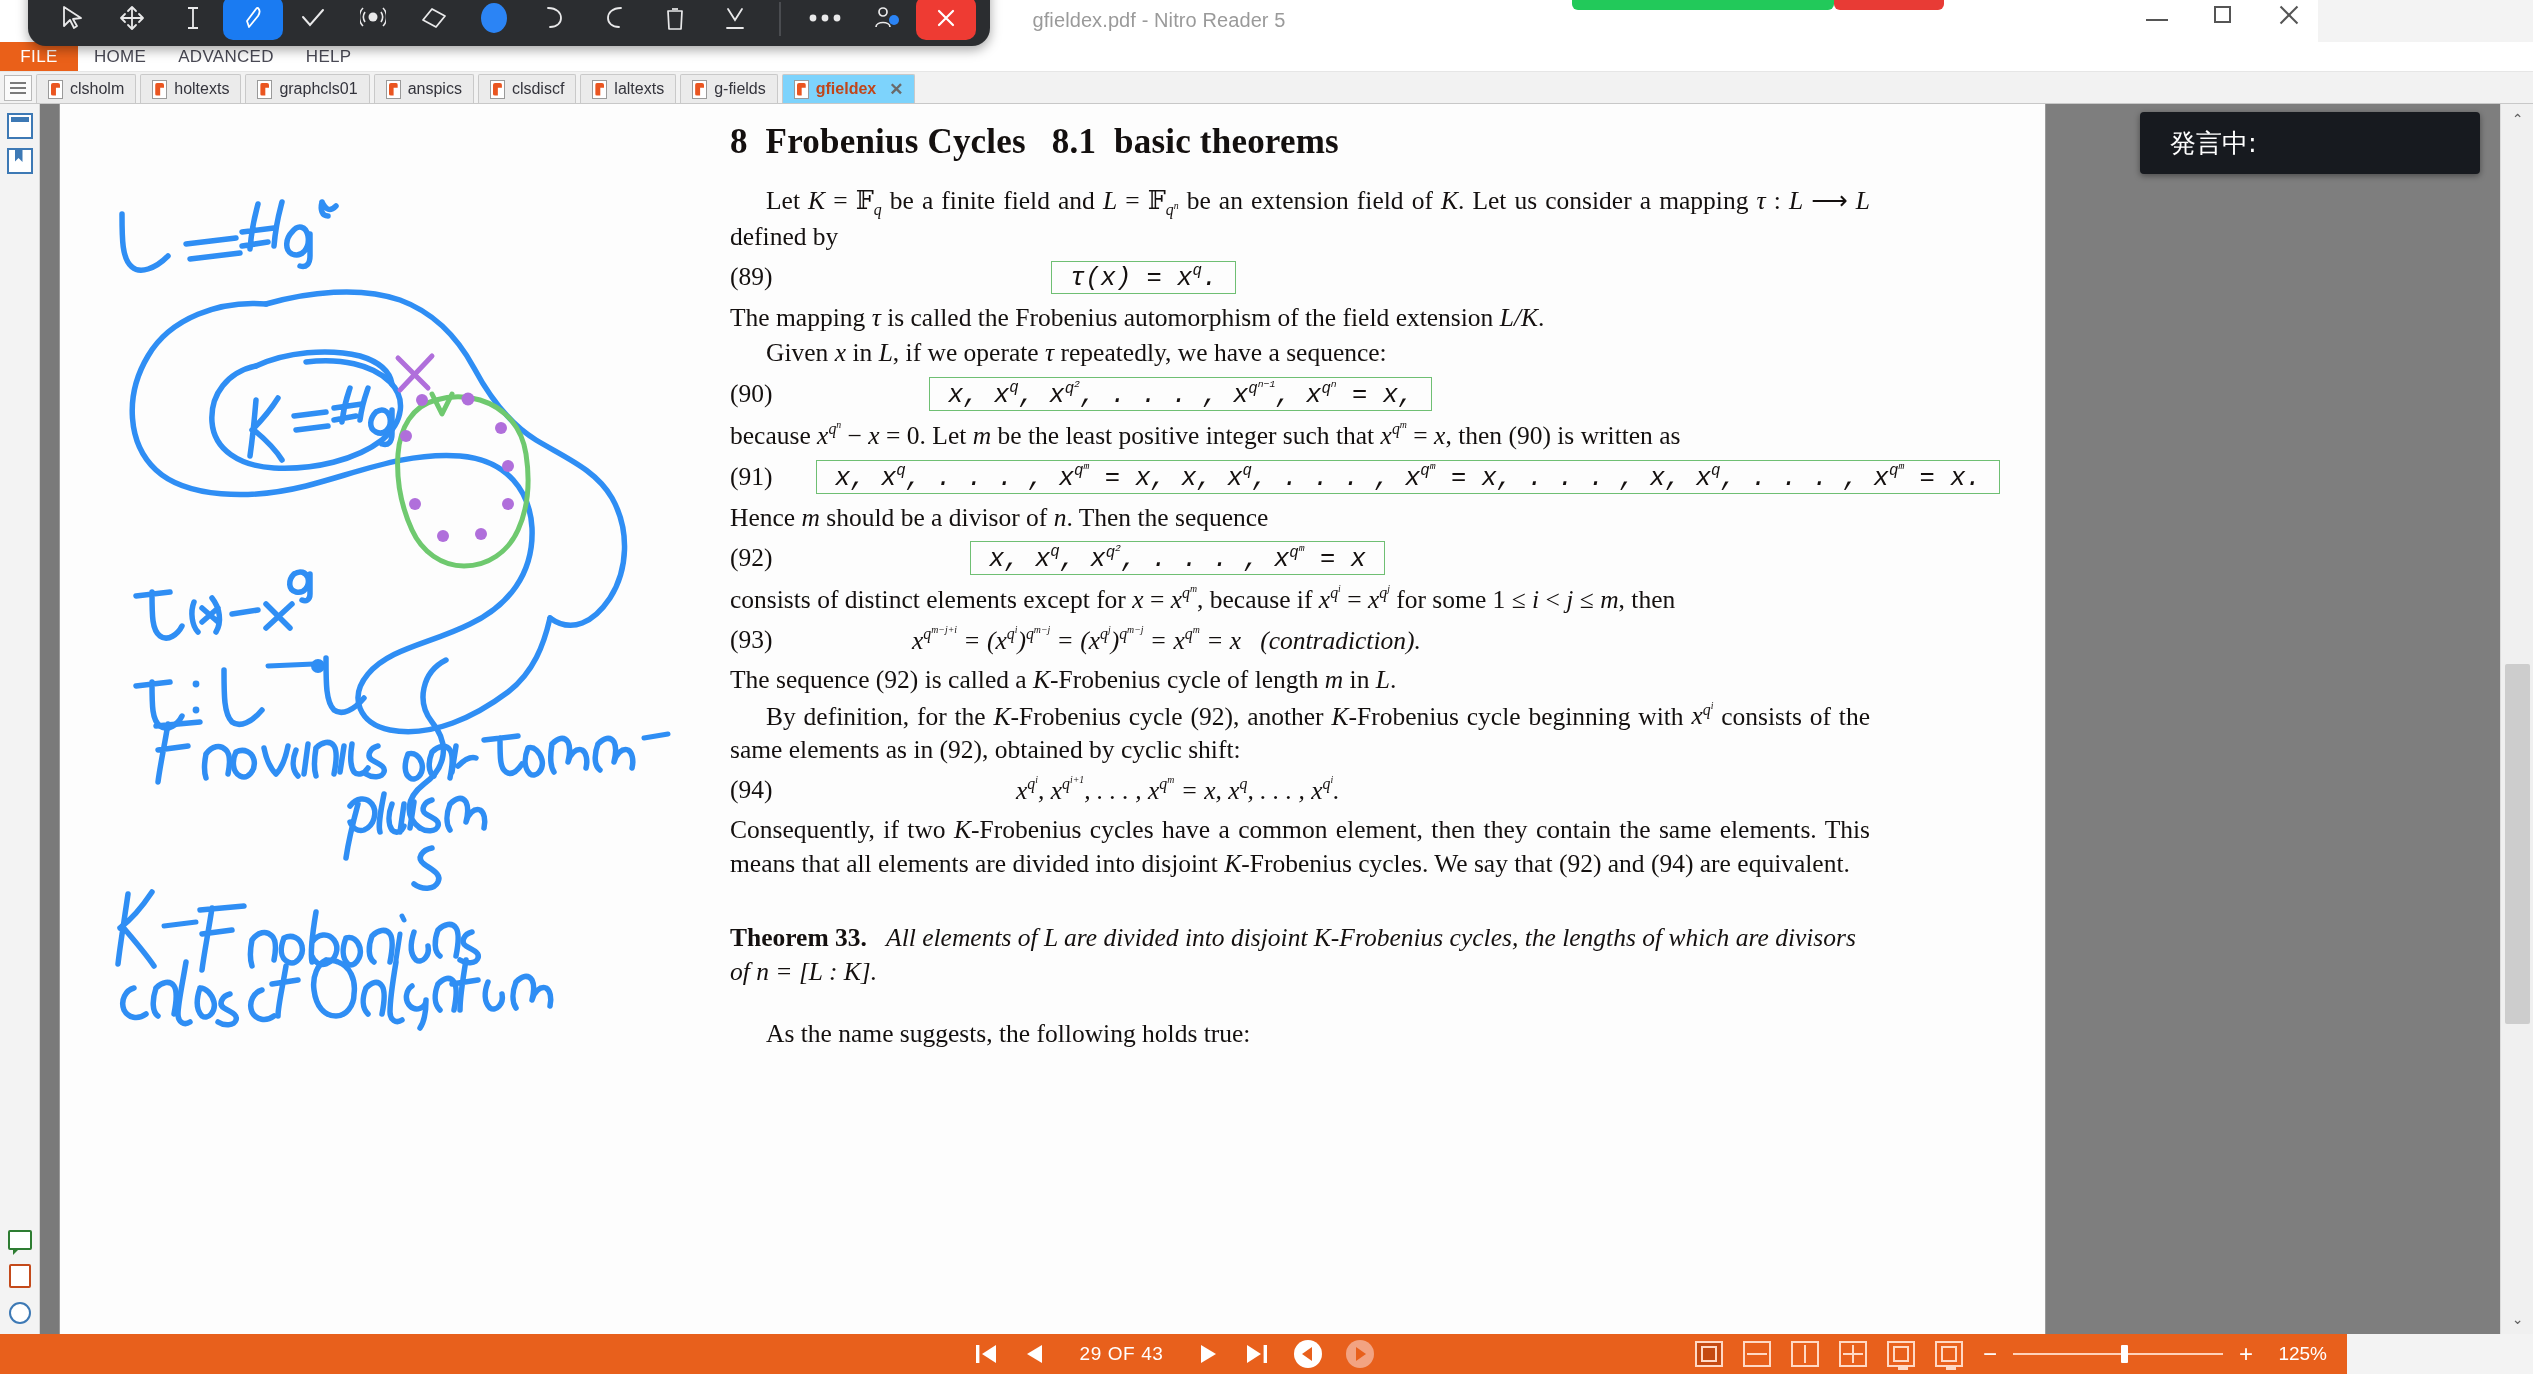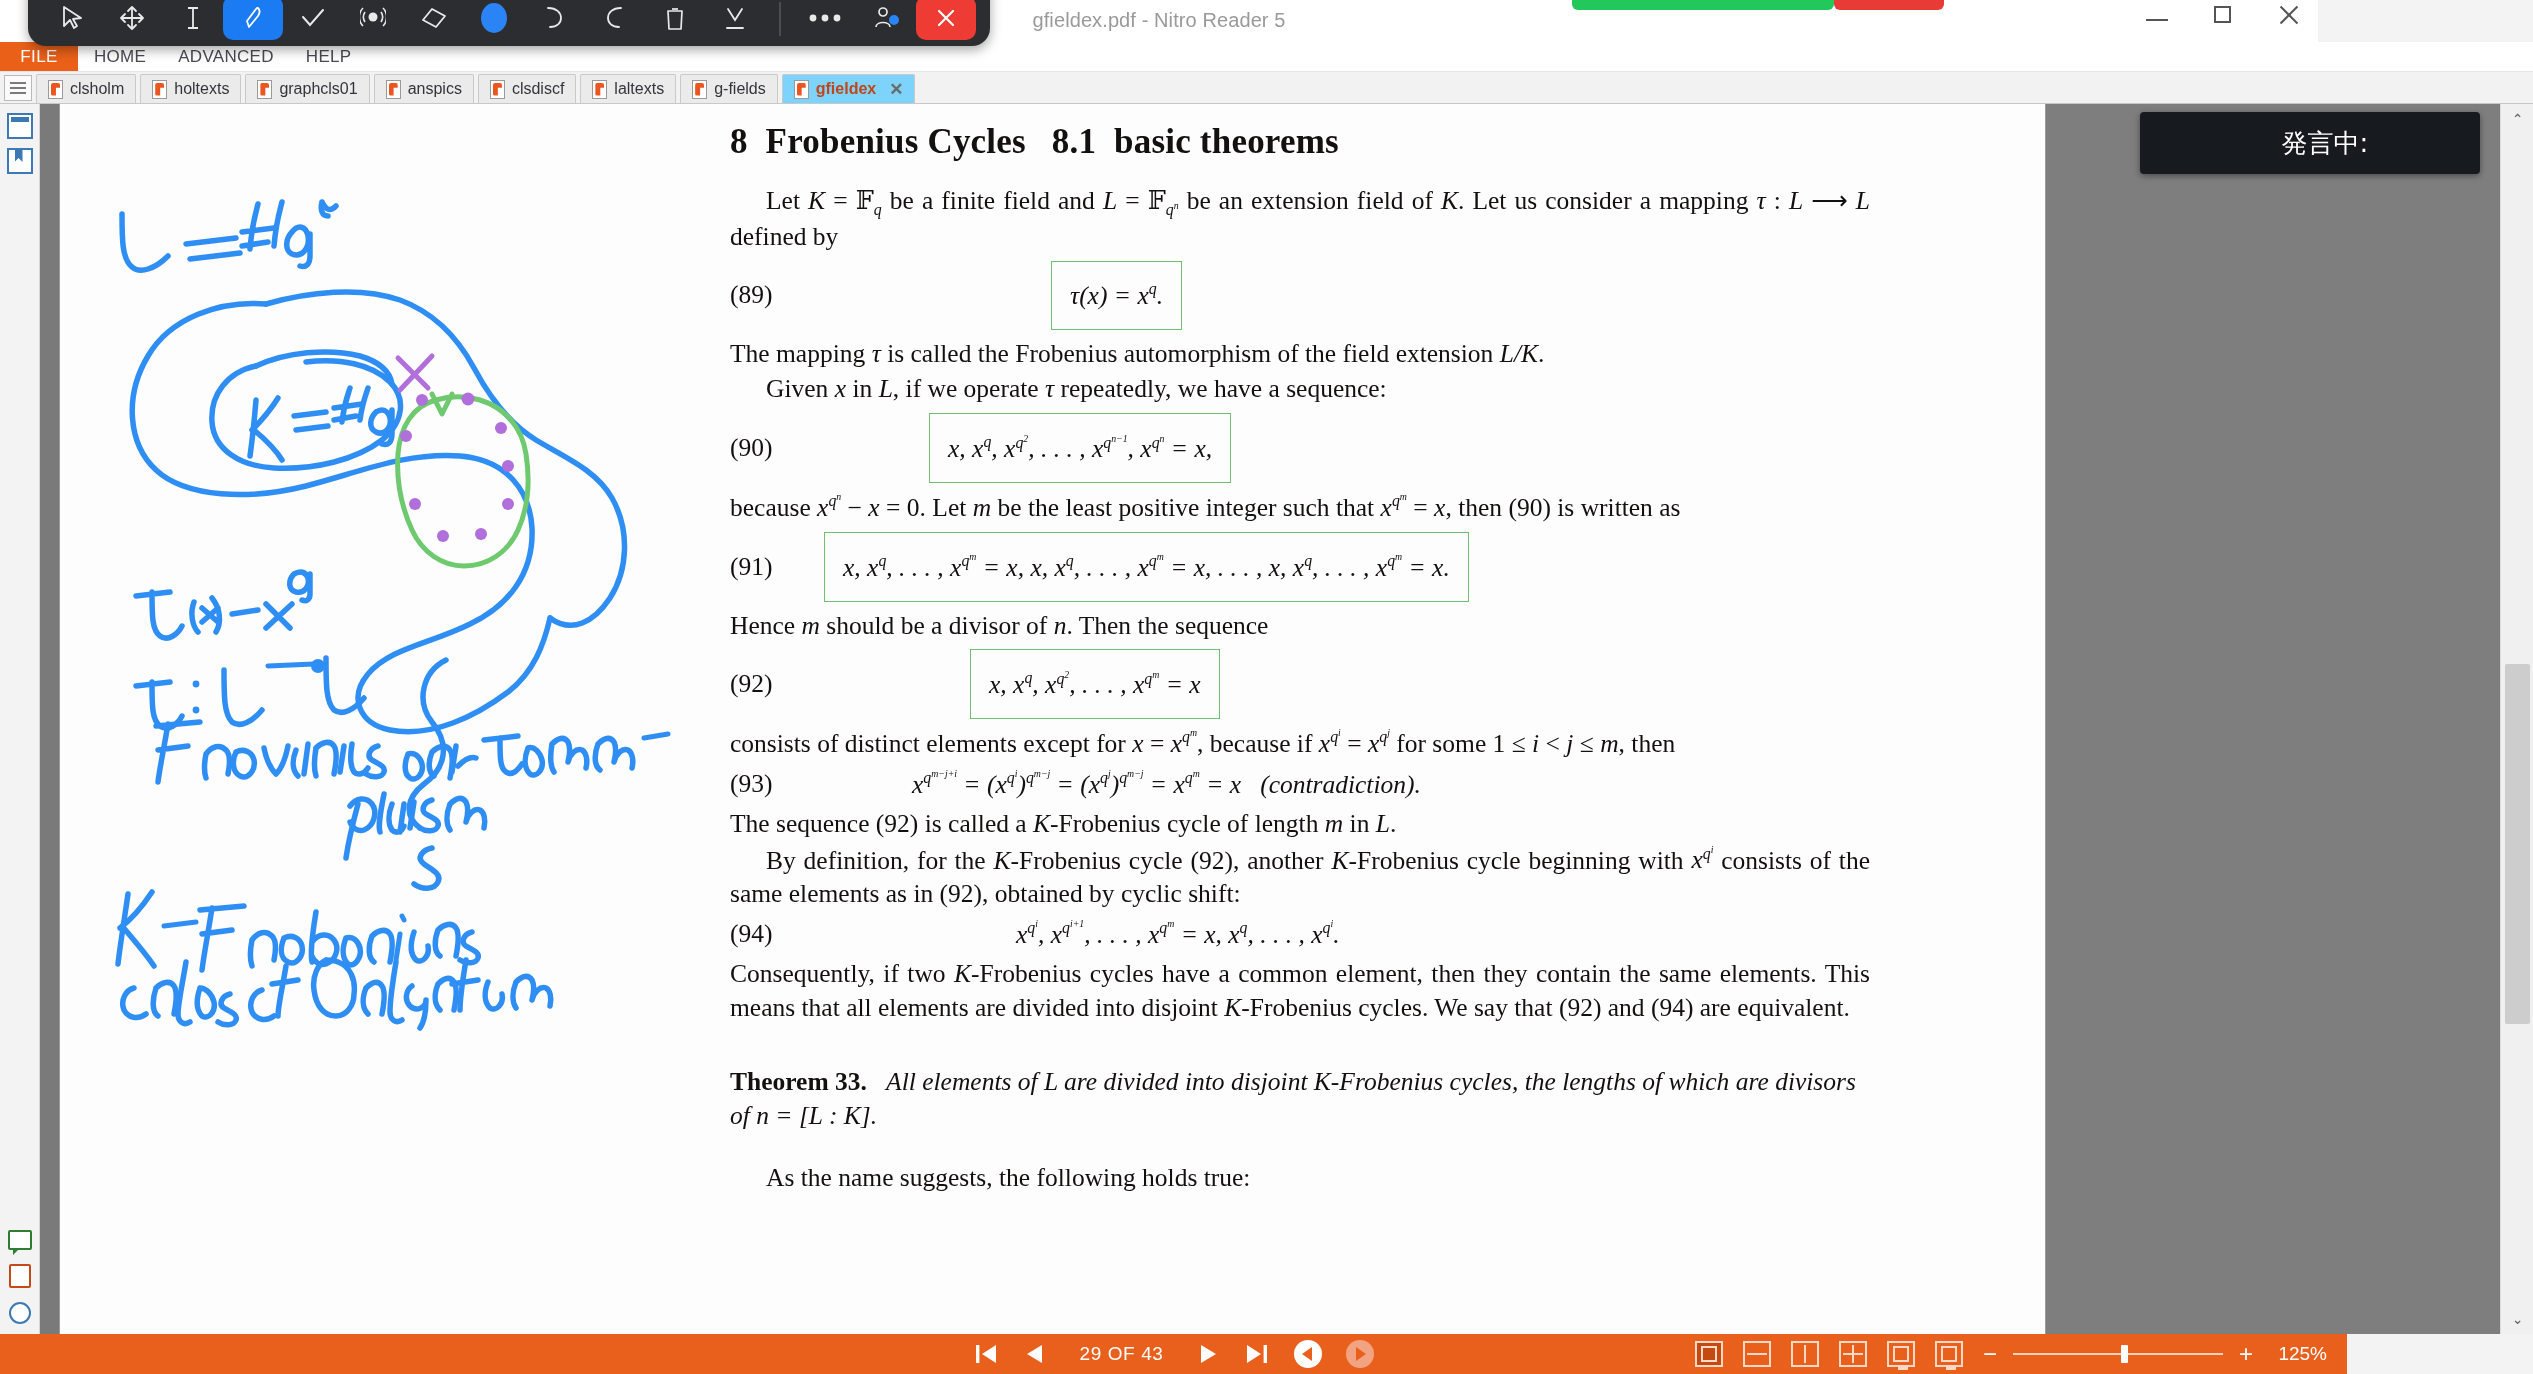--- a/index.html
+++ b/index.html
@@ -139,22 +139,22 @@
     font-family:"Liberation Serif", serif;
   }
   .pdoc h1 { font-size:35px; font-weight:bold; letter-spacing:.2px; margin-bottom:22px; }
   .pdoc h1 .gap { display:inline-block; width:26px; }
   .pdoc p { font-size:25.5px; line-height:1.33; text-align:justify; margin-bottom:2px; }
   .pdoc p.ind { text-indent:36px; }
   .it { font-style:italic; }
   .eqrow { display:flex; align-items:center; margin: 7px 0 7px 0; }
   .eqnum { width:86px; font-size:25.5px; flex:0 0 auto; }
   .eqbox {
-    border:1.5px solid #6fbf73; padding:18px 18px;
-    font-size:25.5px; font-style:italic; white-space:nowrap;
+    border:1.5px solid #6fbf73; padding:0 18px;
+    font-size:25.5px; font-style:italic; white-space:nowrap;font-family:Liberation Mono, monospace;
   }
   .eqplain { font-size:25.5px; font-style:italic; }
   sup { font-size:.62em; vertical-align:super; }
   sub { font-size:.62em; vertical-align:sub; }
   .bb { font-family:"DejaVu Serif", serif; font-style:normal; }
   .thm { font-size:25.5px; line-height:1.33; margin-top:40px; }
   .thm b { font-weight:bold; font-style:normal; }
 
   
   .ink { position:absolute; left:0; top:0; width:1985px; height:1230px; pointer-events:none; }
@@ -170,21 +170,20 @@
 
   
   .speech {
     position:absolute; left:2140px; top:112px; width:340px; height:62px;
     background:#171a1f; border-radius:4px;
     display:flex; align-items:center; padding-left:30px;
     color:#ffffff; font-size:26px;
     font-family:"DejaVu Sans", sans-serif;
     z-index:30;
     box-shadow:0 2px 6px rgba(0,0,0,.4);
-    justify-content:center;
   }
 
   
   .statusbar {
     position:absolute; left:0; bottom:0; width:2347px; height:40px;
     background:#e8601c; display:flex; align-items:center;
   }
   .sb-center { position:absolute; left:0; right:0; display:flex; align-items:center; justify-content:center; gap:24px; color:#fff; }
   .nav-ico { color:#fff; display:flex; align-items:center; }
   .pgtext { font-size:19px; color:#fff; letter-spacing:.6px; padding:0 10px; }

